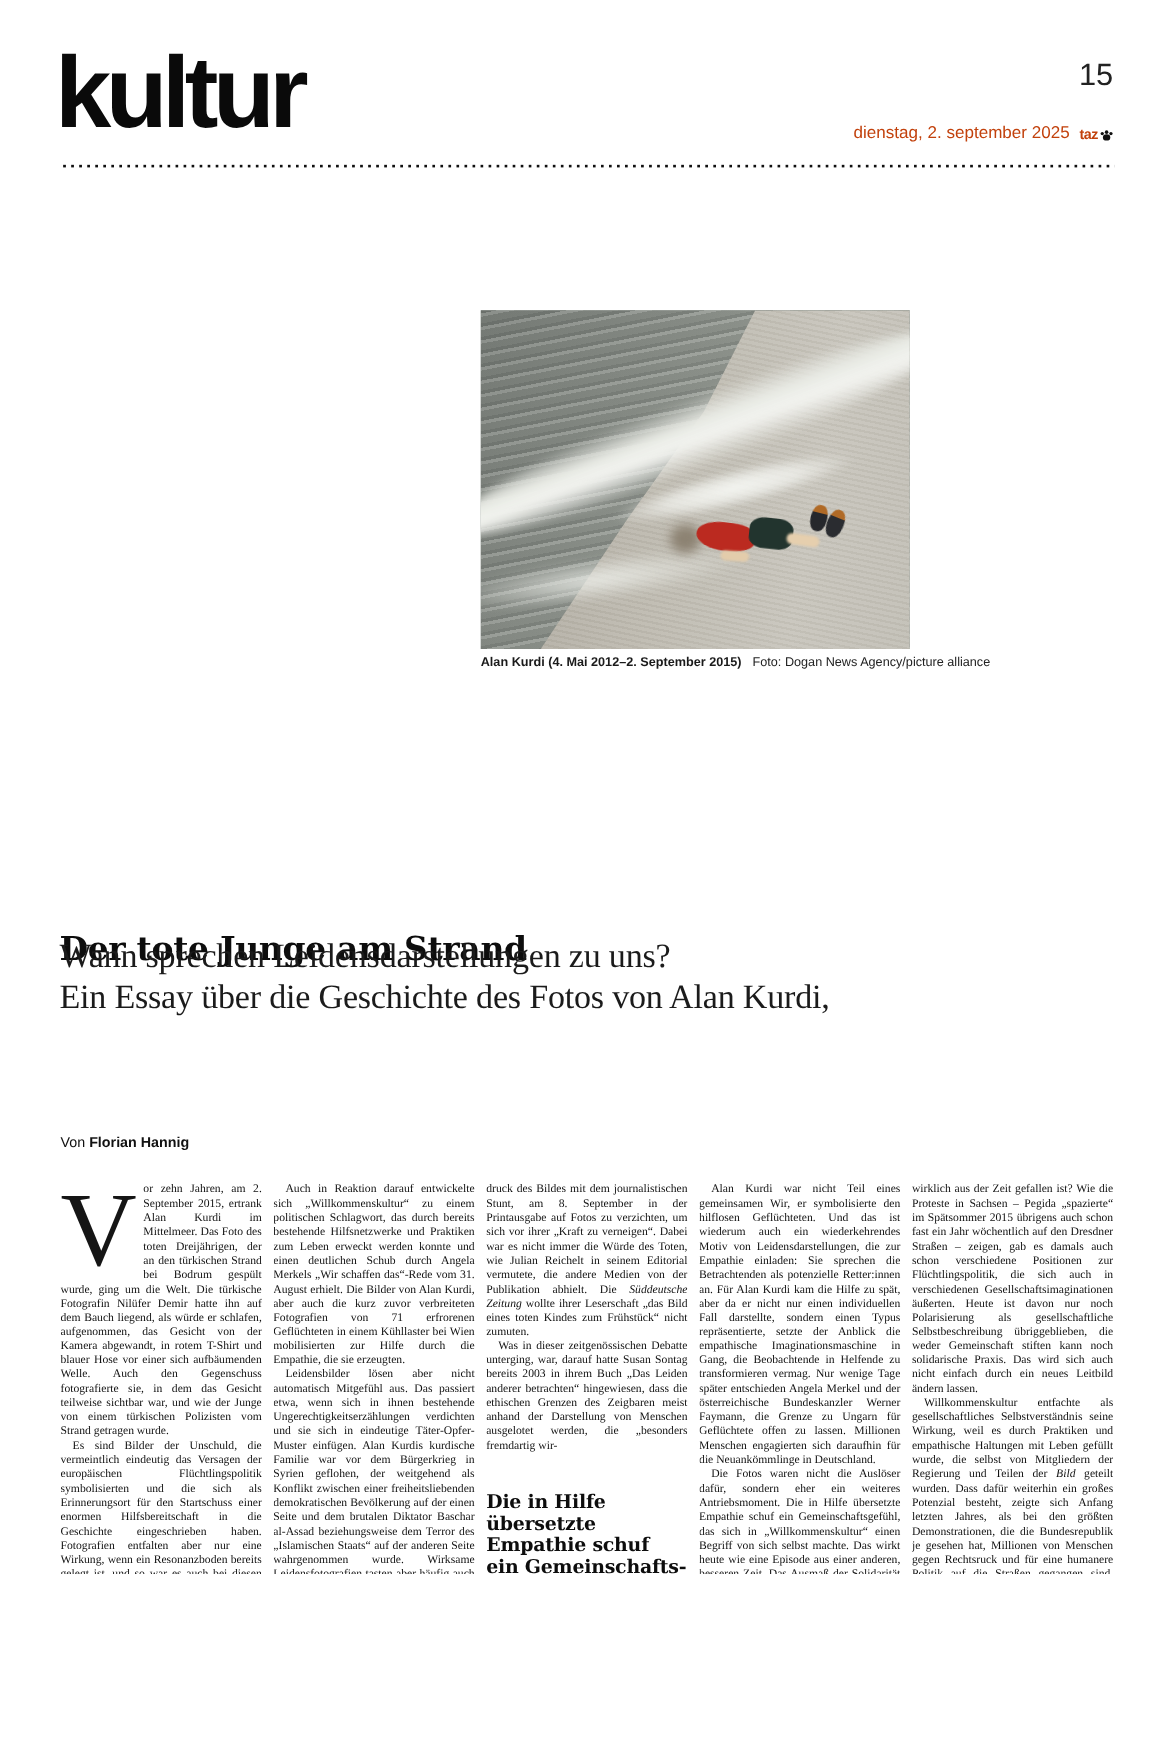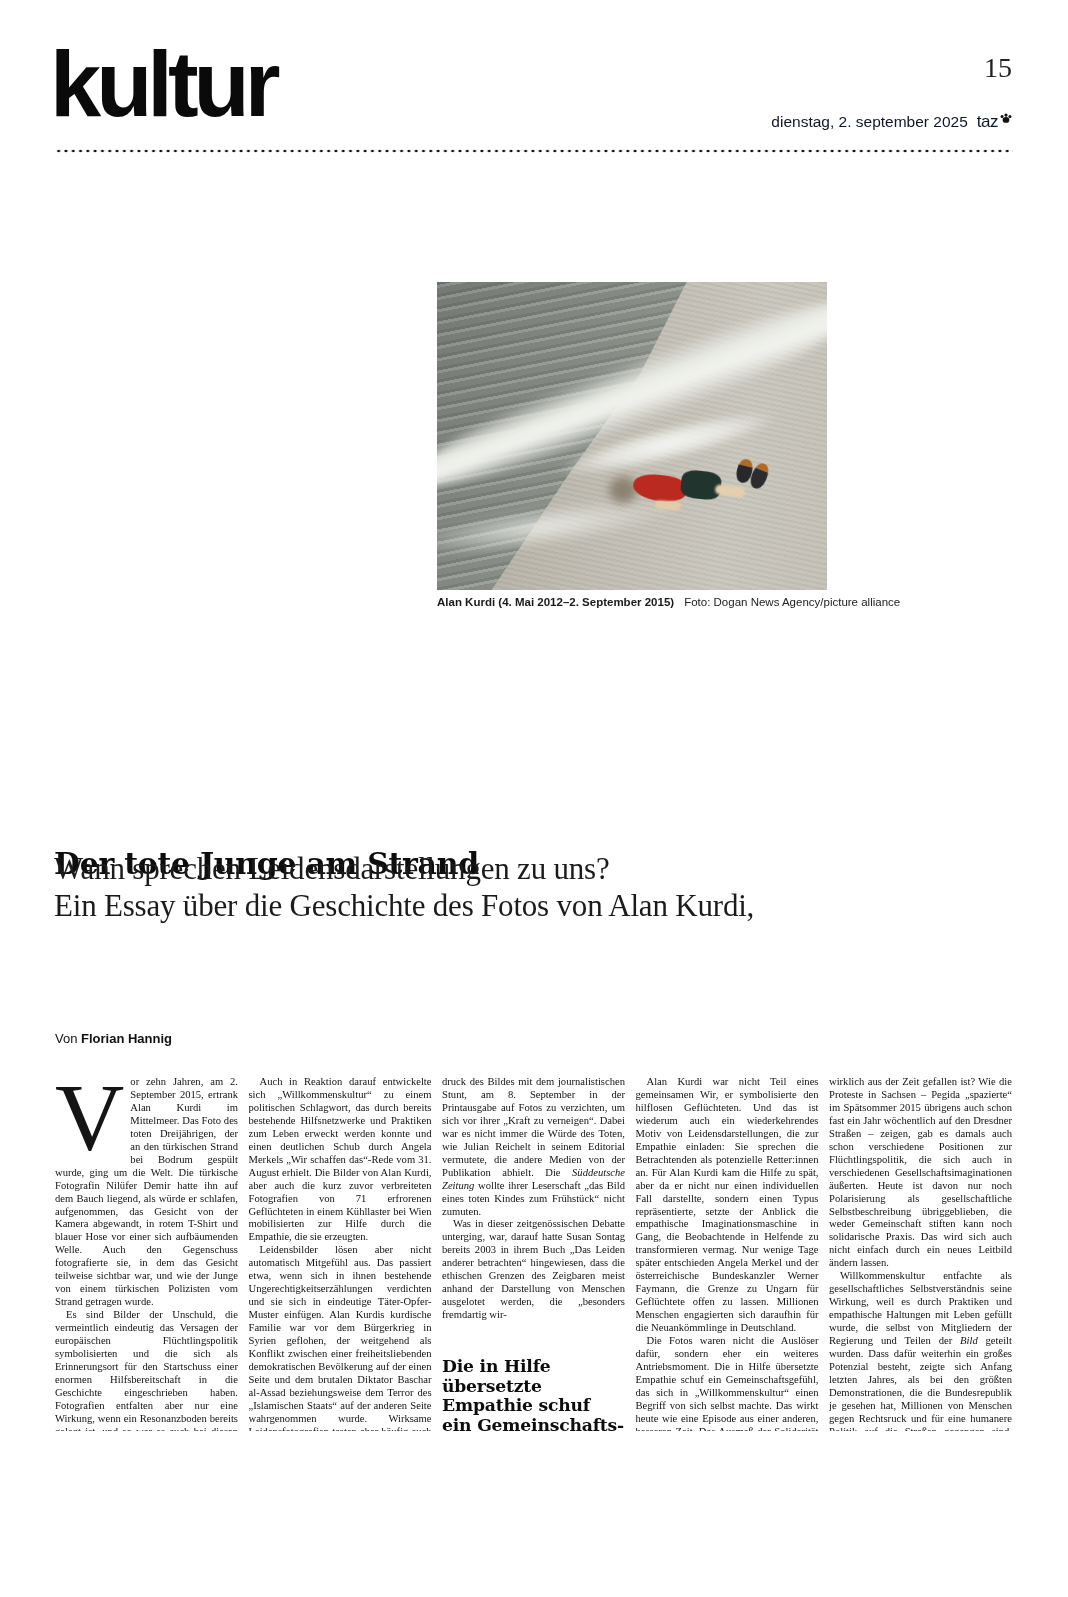--- a/index.html
+++ b/index.html
@@ -1,25 +1,25 @@
 <!DOCTYPE html>
 <html lang="de"><head>
 <meta charset="utf-8">
 <style>
   html,body{margin:0;padding:0;background:#ffffff;}
   .page{position:relative;width:1068px;height:1431px;background:#ffffff;overflow:hidden;
         font-family:"Liberation Serif",serif;color:#111;}
   
   .section-title{position:absolute;left:50px;top:38px;font-family:"Liberation Sans",sans-serif;
         font-weight:bold;font-size:92px;line-height:1;letter-spacing:-5px;color:#0a0a0a;}
-  .page-number{position:absolute;right:56px;top:52px;font-family:Liberation Serif, serif;
+  .page-number{position:absolute;right:56px;top:52px;font-family:Liberation Sans, sans-serif;
         font-size:28px;font-weight:400;color:#222;}
   .dateline{position:absolute;right:56px;top:112px;font-family:"Liberation Sans",sans-serif;
-        font-size:15.5px;color:#0f172a;display:flex;align-items:center;gap:9px;}
-  .brand{font-weight:normal;font-size:17px;letter-spacing:-0.5px;display:flex;align-items:flex-start;gap:2px;}
+        font-size:15.5px;color:#c2410c;display:flex;align-items:center;gap:9px;}
+  .brand{font-weight:bold;font-size:13px;letter-spacing:-0.5px;display:flex;align-items:flex-end;gap:2px;}
   .paw{width:12px;height:12px;display:inline-block;}
   .dotted-rule{position:absolute;left:55px;top:149px;width:958px;height:4px;
         background-image:radial-gradient(circle,#101010 1.3px,transparent 1.6px);
         background-size:7.3px 4px;background-repeat:repeat-x;background-position:0 50%;}
   
   .photo{position:absolute;left:437px;top:282px;width:390px;height:308px;overflow:hidden;background:#9aa09a;}
   .ph-water{position:absolute;inset:0;
      background:
        repeating-linear-gradient(169deg, rgba(50,55,52,.18) 0 3px, rgba(245,246,243,.16) 3px 6px, rgba(105,110,104,.15) 6px 12px),
        linear-gradient(118deg,#767b76 0%,#878c86 30%,#989d96 55%,#a9aca4 75%,#b3b3aa 100%);}

